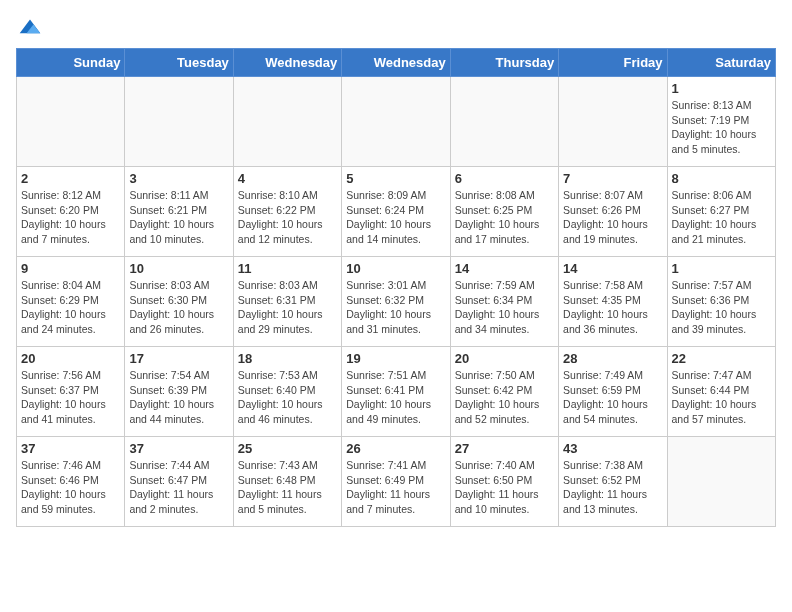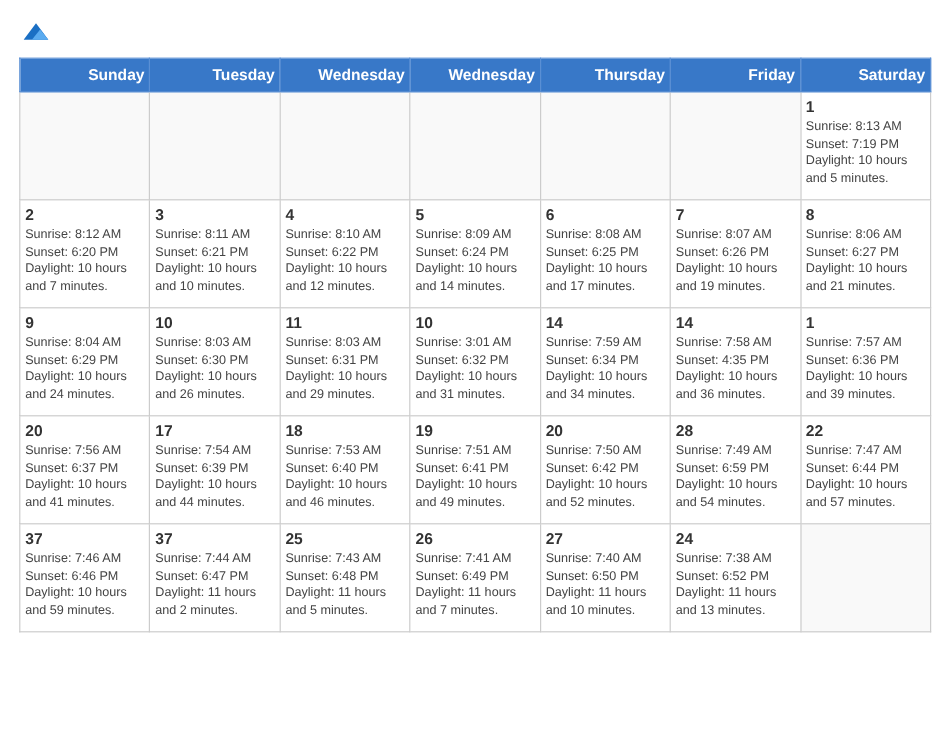--- a/index.html
+++ b/index.html
@@ -281,21 +281,21 @@
 Sunset: 6:49 PM
 Daylight: 11 hours and 7 minutes.</div>
         </td>
         <td>
           <span class="day-num">27</span>
           <div class="day-info">Sunrise: 7:40 AM
 Sunset: 6:50 PM
 Daylight: 11 hours and 10 minutes.</div>
         </td>
         <td>
-          <span class="day-num">24</span>
+          <span class="day-num">43</span>
           <div class="day-info">Sunrise: 7:38 AM
 Sunset: 6:52 PM
 Daylight: 11 hours and 13 minutes.</div>
         </td>
         <td class="empty"></td>
       </tr>
     </tbody>
 </table>
 
 </body></html>

